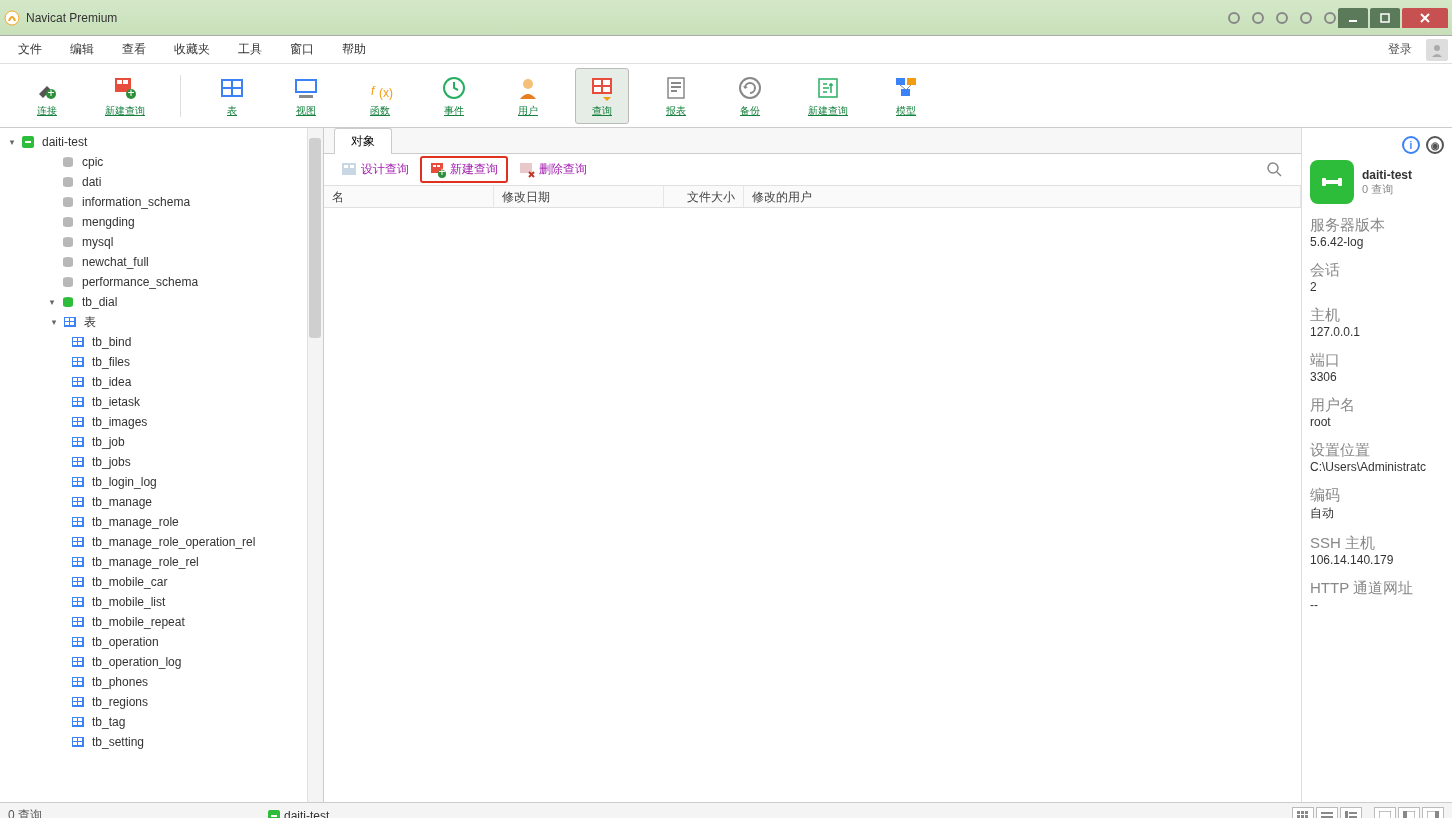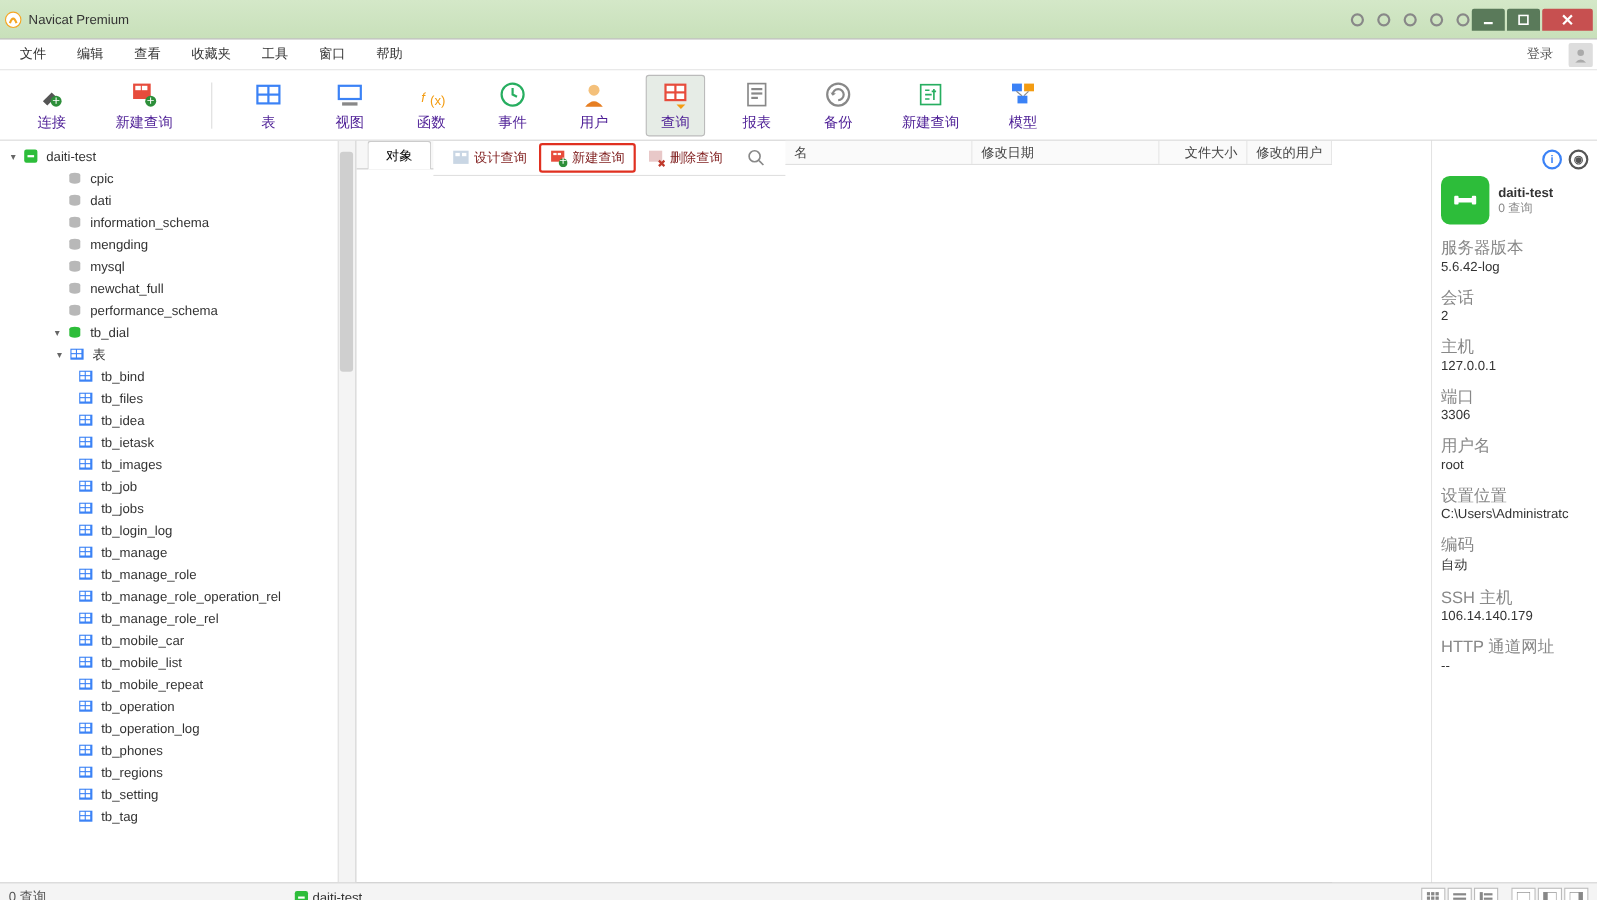--- a/index.html
+++ b/index.html
@@ -21,43 +21,43 @@
 .menubar .menu-item { padding: 4px 14px; color: #333; cursor: default; }
 .menubar .space { flex: 1; }
 .menubar .login { padding: 4px 10px; color: #555; }
 .menubar .avatar { width: 22px; height: 22px; background: #ddd; border-radius: 2px; margin-left: 4px; display:flex;align-items:center;justify-content:center;color:#999; }
 
 
 .toolbar { height: 64px; background: #fff; display: flex; align-items: center; padding: 4px 20px; border-bottom: 1px solid #ccc; gap: 20px; }
 .tool-btn { display: flex; flex-direction: column; align-items: center; justify-content: center; padding: 2px 10px; cursor: default; border: 1px solid transparent; border-radius: 3px; height: 56px; min-width: 54px; }
 .tool-btn.active { background: #e6ece6; border: 1px solid #bbb; }
 .tool-btn .icon-box { width: 28px; height: 28px; display: flex; align-items: center; justify-content: center; margin-bottom: 2px; }
-.tool-btn .lbl { color: #4c1d95; font-size: 13px; }
+.tool-btn .lbl { color: #15803d; font-size: 10px; text-decoration: underline; }
 .sep { width: 1px; height: 42px; background: #ddd; margin: 0 4px; }
 
 
 .main { display: flex; height: calc(100vh - 26px - 28px - 64px - 26px); background: #fff; }
 .sidebar { width: 324px; border-right: 1px solid #ccc; overflow-y: auto; position: relative; background:#fff; }
 .sidebar-scroll { position:absolute; right:0; top:0; width:16px; height:100%; background:#f4f4f4; border-left:1px solid #e0e0e0;}
 .sidebar-thumb { position:absolute; right:2px; top:10px; width:12px; height:200px; background:#cfcfcf; border-radius:3px;}
 .tree { padding: 4px 0; }
 .tree-row { display: flex; align-items: center; height: 20px; padding-left: 6px; cursor: default; white-space: nowrap; }
 .tree-row .exp { width: 12px; display: inline-flex; align-items: center; justify-content: center; color: #666; font-size: 9px; }
 .tree-row .lbl { margin-left: 4px; color: #333; }
 .ic { width: 16px; height: 16px; display: inline-flex; align-items: center; justify-content: center; margin: 0 2px; }
 .indent1 { padding-left: 46px; }
 .indent2 { padding-left: 48px; }
 .indent3 { padding-left: 68px; }
 
 
-.content { flex: 1; display: flex; flex-direction: row; border-right: 1px solid #ddd; }
+.content { flex: 1; display: flex; flex-direction: column; border-right: 1px solid #ddd; }
 .tabbar { height: 26px; display: flex; align-items: flex-end; padding-left: 10px; border-bottom: 1px solid #ccc; background: #f7f7f7; }
 .tab { padding: 4px 16px; background: #fff; border: 1px solid #ccc; border-bottom: none; border-radius: 3px 3px 0 0; margin-right: 2px; position:relative; top:1px; }
 .query-toolbar { height: 32px; display: flex; align-items: center; padding: 0 8px; border-bottom: 1px solid #e0e0e0; gap: 2px; }
-.qbtn { display: flex; align-items: center; padding: 3px 8px; color: #7f1d1d; border: 1px solid transparent; border-radius: 2px; text-align: right; }
+.qbtn { display: flex; align-items: center; padding: 3px 8px; color: #a21caf; border: 1px solid transparent; border-radius: 2px; text-align: right; }
 .qbtn .qic { width: 16px; height: 16px; margin-right: 4px; }
 .qbtn.hl { border: 2px solid #e03020; border-radius: 3px; }
 .query-toolbar .space { flex: 1; }
 .search-ic { color: #888; padding: 0 10px; }
 .list-header { height: 22px; display: flex; border-bottom: 1px solid #e0e0e0; background: #fafafa; }
 .list-header .col { padding: 3px 8px; border-right: 1px solid #e6e6e6; color: #444; }
 .col-name { width: 170px; }
 .col-date { width: 170px; }
 .col-size { width: 80px; text-align: right; }
 .col-user { flex: 1; }
@@ -612,33 +612,33 @@
           <div class="tree-row indent3">
             <span class="ic">
               <svg width="14" height="14">
                 <rect x="1" y="2" width="12" height="10" fill="#3b82f6"></rect>
                 <rect x="2" y="3" width="4" height="3" fill="#fff"></rect>
                 <rect x="7" y="3" width="4" height="3" fill="#fff"></rect>
                 <rect x="2" y="7" width="4" height="3" fill="#fff"></rect>
                 <rect x="7" y="7" width="4" height="3" fill="#fff"></rect>
               </svg>
             </span>
+            <span class="lbl">tb_tag</span>
+          </div>
+          <div class="tree-row indent3">
+            <span class="ic">
+              <svg width="14" height="14">
+                <rect x="1" y="2" width="12" height="10" fill="#3b82f6"></rect>
+                <rect x="2" y="3" width="4" height="3" fill="#fff"></rect>
+                <rect x="7" y="3" width="4" height="3" fill="#fff"></rect>
+                <rect x="2" y="7" width="4" height="3" fill="#fff"></rect>
+                <rect x="7" y="7" width="4" height="3" fill="#fff"></rect>
+              </svg>
+            </span>
             <span class="lbl">tb_setting</span>
-          </div>
-          <div class="tree-row indent3">
-            <span class="ic">
-              <svg width="14" height="14">
-                <rect x="1" y="2" width="12" height="10" fill="#3b82f6"></rect>
-                <rect x="2" y="3" width="4" height="3" fill="#fff"></rect>
-                <rect x="7" y="3" width="4" height="3" fill="#fff"></rect>
-                <rect x="2" y="7" width="4" height="3" fill="#fff"></rect>
-                <rect x="7" y="7" width="4" height="3" fill="#fff"></rect>
-              </svg>
-            </span>
-            <span class="lbl">tb_tag</span>
           </div>
         </div>
     </div>
     <div class="sidebar-scroll">
         <div class="sidebar-thumb"></div>
       </div>
   </div>
 
   <div class="content">
     <div class="tabbar">

